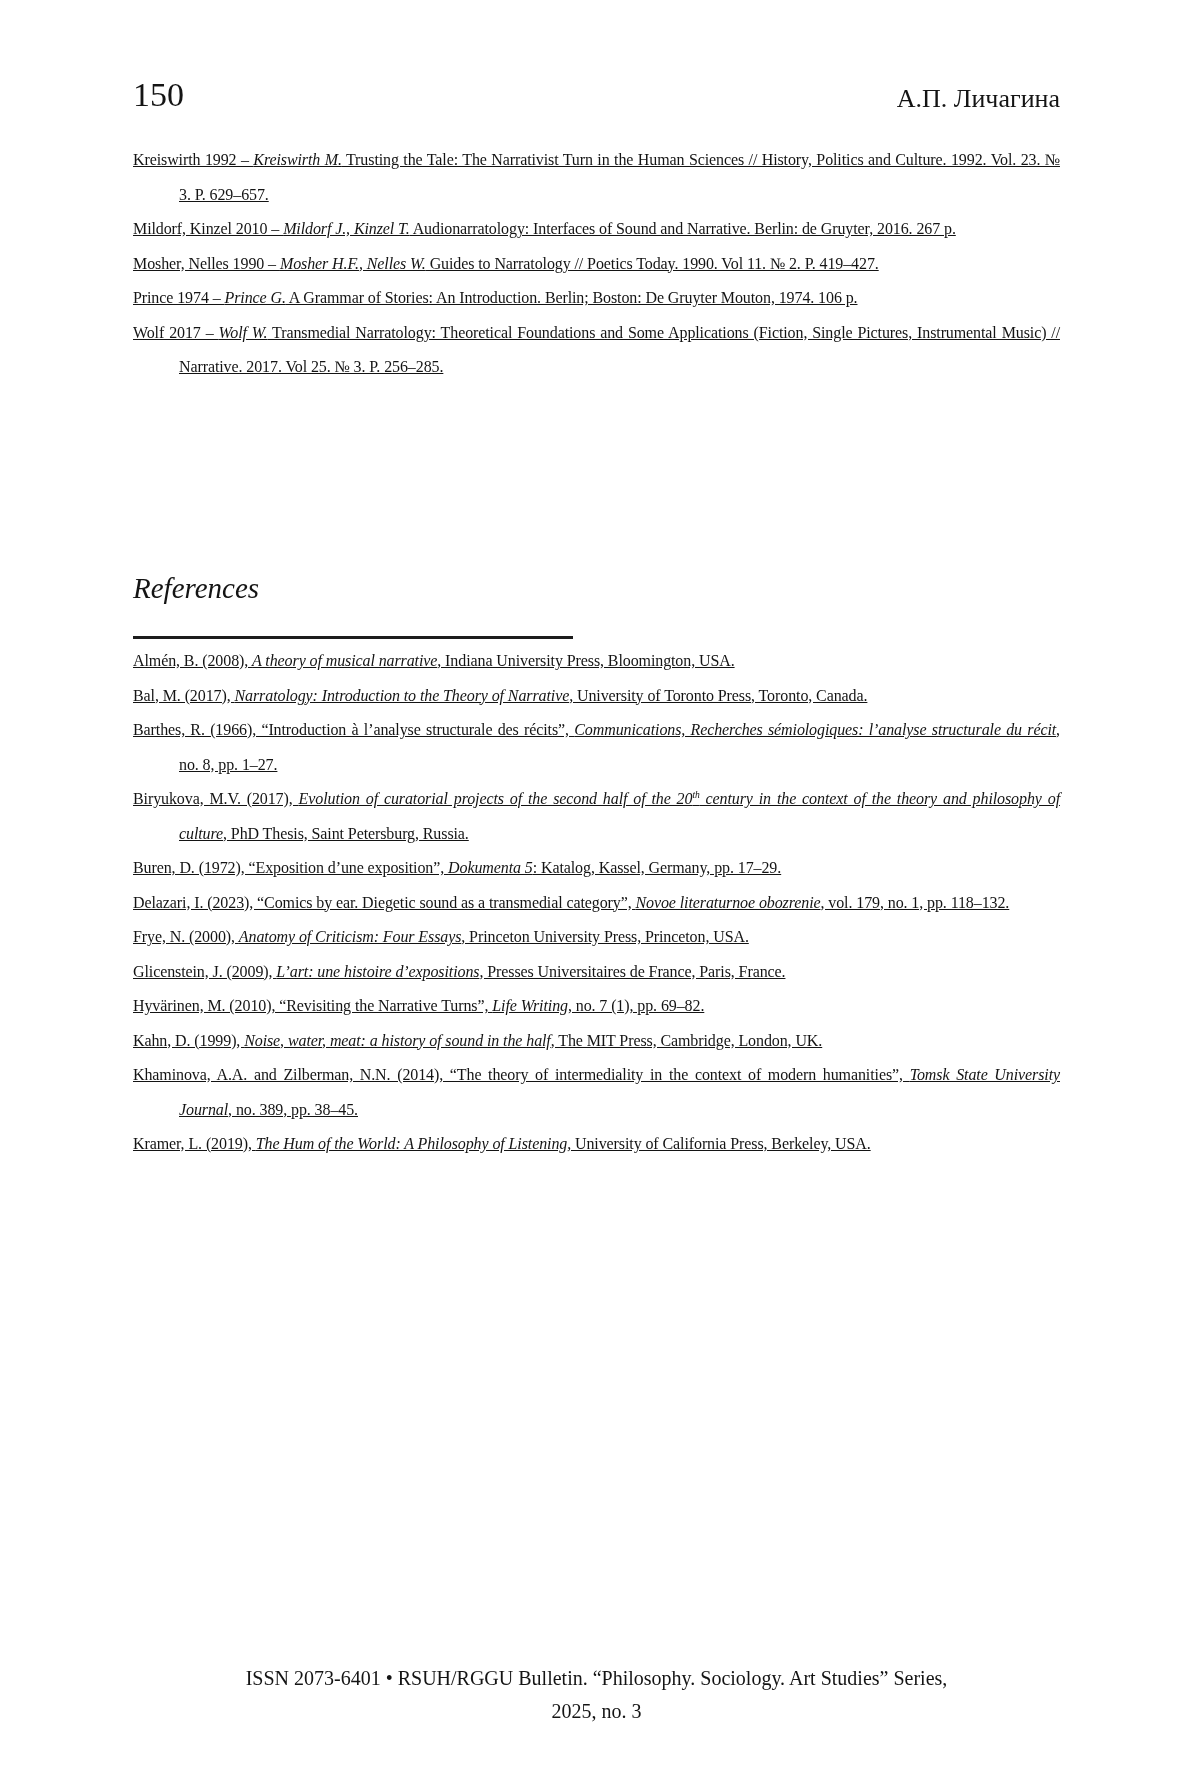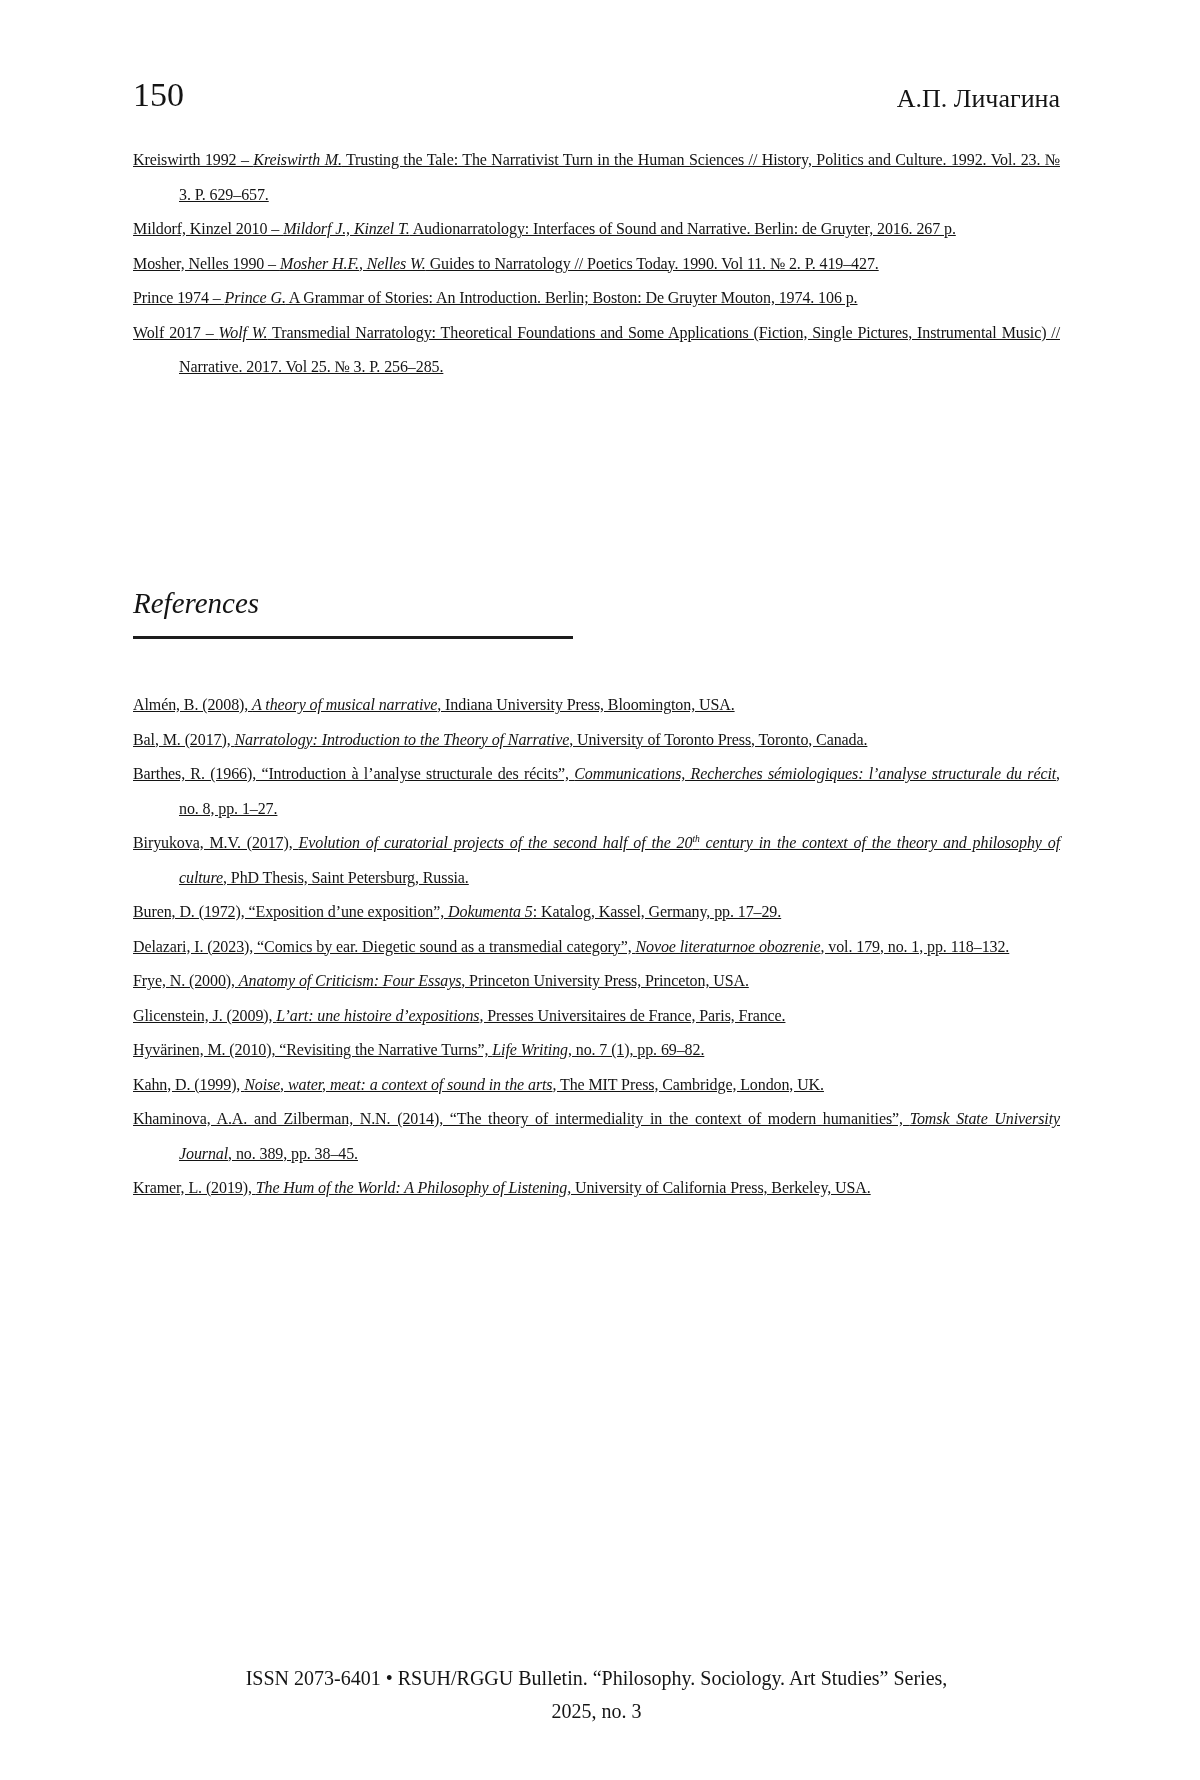--- a/index.html
+++ b/index.html
@@ -12,37 +12,37 @@
     color: #141414;
     font-family: "Liberation Serif", "DejaVu Serif", serif;
     overflow: hidden;
     border-radius: 7px;
   }
   .header { position: absolute; left: 133px; right: 140px; top: 76px; height: 44px; }
   .page-num { position: absolute; left: 0; top: 0; font-size: 34px; line-height: 38px; }
   .running-head { position: absolute; right: 0; top: 8px; font-size: 26px; line-height: 30px; }
 
   .bib-list   { position: absolute; left: 133px; width: 927px; top: 143px; }
-  .refs-list  { position: absolute; left: 133px; width: 927px; top: 688px; }
+  .refs-list  { position: absolute; left: 133px; width: 927px; top: 644px; }
 
   .entry {
     margin: 0;
     padding-left: 46px;
     text-indent: -46px;
     text-align: justify;
     font-size: 16px;
     line-height: 34.5px;
     letter-spacing: -0.1px;
     text-decoration: underline;
   }
   .entry .it { font-style: italic; }
   .entry sup { font-size: 0.6em; line-height: 0; font-style: italic; }
 
   .refs-heading {
-    position: absolute; left: 133px; top: 585px;
+    position: absolute; left: 133px; top: 570px;
     font-style: italic; font-size: 29px; line-height: 36px;
   }
   .refs-rule {
     position: absolute; left: 133px; top: 636px;
     width: 440px; height: 3px; background: #1c1c1c;
   }
 
   .footer {
     position: absolute; left: 133px; width: 927px; top: 1662px;
     text-align: center; font-size: 20px; line-height: 33px;
@@ -74,21 +74,21 @@
   <div class="refs-list">
       <p class="entry"><span>Almén, B. (2008), </span><span class="it">A theory of musical narrative</span><span>, Indiana University Press, Bloomington, USA.</span></p>
       <p class="entry"><span>Bal, M. (2017), </span><span class="it">Narratology: Introduction to the Theory of Narrative</span><span>, University of Toronto Press, Toronto, Canada.</span></p>
       <p class="entry"><span>Barthes, R. (1966), “Introduction à l’analyse structurale des récits”, </span><span class="it">Communications, Recherches sémiologiques: l’analyse structurale du récit</span><span>, no. 8, pp. 1–27.</span></p>
       <p class="entry"><span>Biryukova, M.V. (2017), </span><span class="it">Evolution of curatorial projects of the second half of the 20</span><sup class="it">th</sup><span class="it"> century in the context of the theory and philosophy of culture</span><span>, PhD Thesis, Saint Petersburg, Russia.</span></p>
       <p class="entry"><span>Buren, D. (1972), “Exposition d’une exposition”, </span><span class="it">Dokumenta 5</span><span>: Katalog, Kassel, Germany, pp. 17–29.</span></p>
       <p class="entry"><span>Delazari, I. (2023), “Comics by ear. Diegetic sound as a transmedial category”, </span><span class="it">Novoe literaturnoe obozrenie</span><span>, vol. 179, no. 1, pp. 118–132.</span></p>
       <p class="entry"><span>Frye, N. (2000), </span><span class="it">Anatomy of Criticism: Four Essays</span><span>, Princeton University Press, Princeton, USA.</span></p>
       <p class="entry"><span>Glicenstein, J. (2009), </span><span class="it">L’art: une histoire d’expositions</span><span>, Presses Universitaires de France, Paris, France.</span></p>
       <p class="entry"><span>Hyvärinen, M. (2010), “Revisiting the Narrative Turns”, </span><span class="it">Life Writing</span><span>, no. 7 (1), pp. 69–82.</span></p>
-      <p class="entry"><span>Kahn, D. (1999), </span><span class="it">Noise, water, meat: a context of sound in the arts</span><span>, The MIT Press, Cambridge, London, UK.</span></p>
+      <p class="entry"><span>Kahn, D. (1999), </span><span class="it">Noise, water, meat: a history of sound in the half</span><span>, The MIT Press, Cambridge, London, UK.</span></p>
       <p class="entry"><span>Khaminova, A.A. and Zilberman, N.N. (2014), “The theory of intermediality in the context of modern humanities”, </span><span class="it">Tomsk State University Journal</span><span>, no. 389, pp. 38–45.</span></p>
       <p class="entry"><span>Kramer, L. (2019), </span><span class="it">The Hum of the World: A Philosophy of Listening</span><span>, University of California Press, Berkeley, USA.</span></p>
     </div>
 
   <div class="footer">
     <div>ISSN 2073-6401 • RSUH/RGGU Bulletin. “Philosophy. Sociology. Art Studies” Series,</div>
     <div>2025, no. 3</div>
   </div>
 
 </div>

